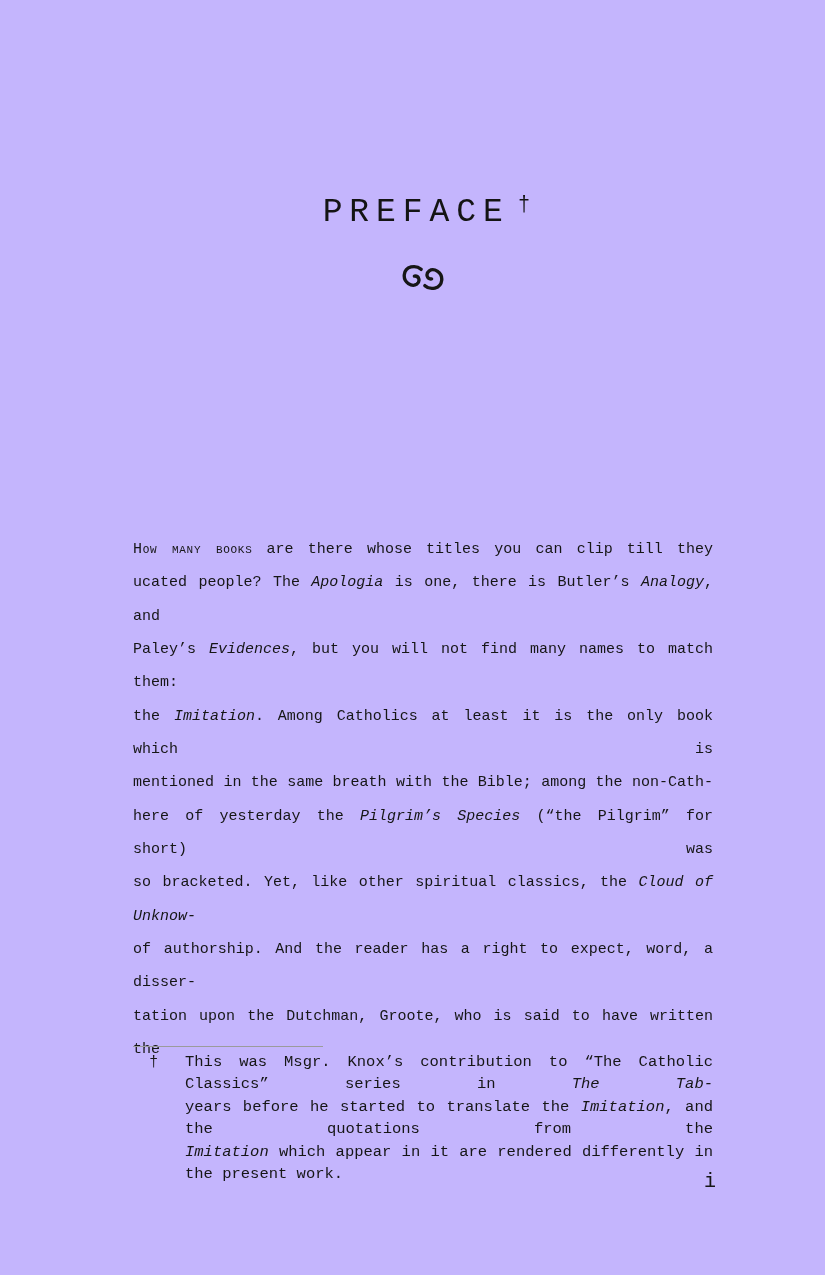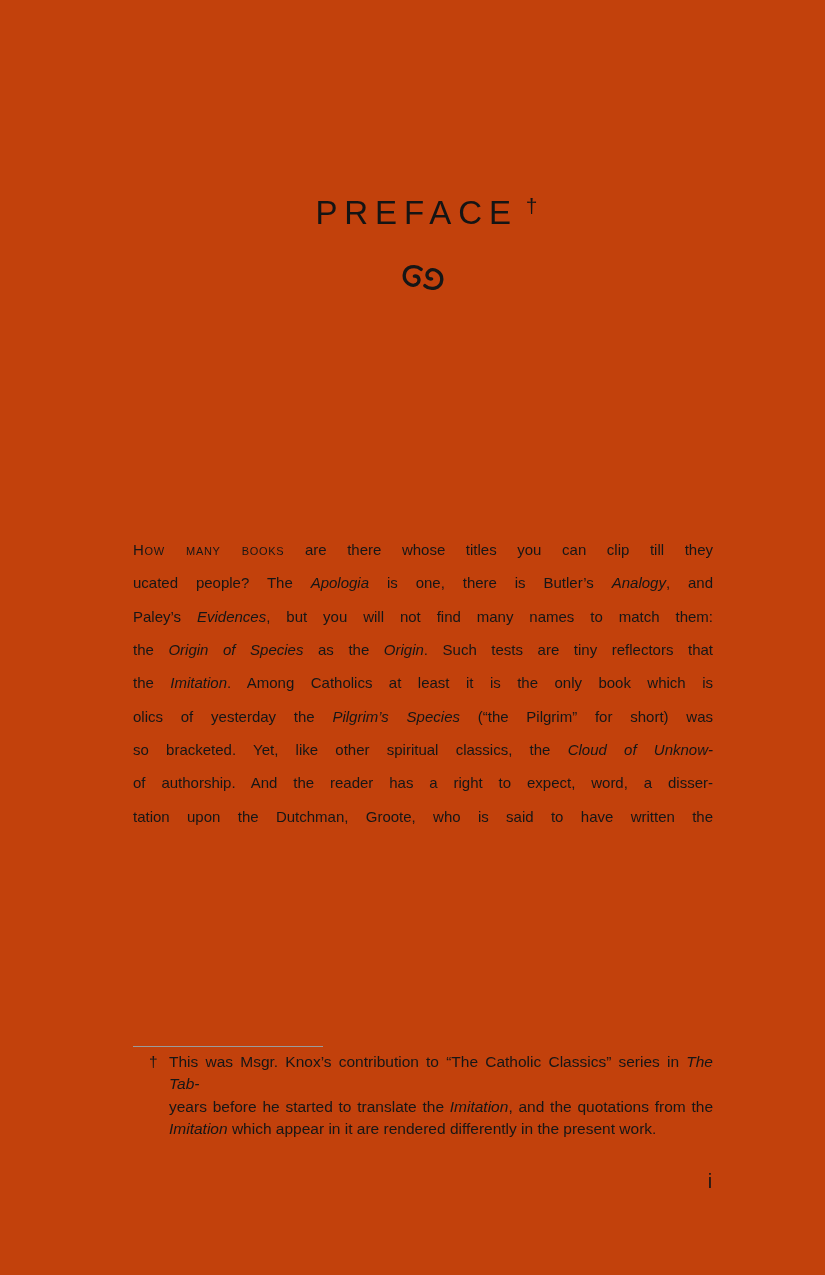--- a/index.html
+++ b/index.html
@@ -1,22 +1,22 @@
 <!DOCTYPE html>
 <html><head>
 <meta charset="utf-8">
 <style>
   html, body { margin: 0; padding: 0; background: #e8e8e8; }
   .page {
     position: relative;
     width: 825px;
     height: 1275px;
     margin: 0 auto;
-    background: #c2410c;
-    font-family: Liberation Sans, sans-serif;
+    background: #c4b5fd;
+    font-family: Liberation Mono, monospace;
     color: #161616;
     overflow: hidden;
   }
   
   .title-wrap {
     position: absolute;
     left: 133px;
     top: 194px;
     width: 580px;
     text-align: center;
@@ -76,21 +76,21 @@
     top: 1051px;
     width: 580px;
     font-size: 15.5px;
     line-height: 22.4px;
   }
   .fn-mark {
     position: absolute;
     left: 16px;
     top: 0;
   }
-  .fn-lines { margin-left: 36px; }
+  .fn-lines { margin-left: 52px; }
   .fn-lines .line {
     text-align: justify;
     text-align-last: justify;
   }
   .fn-lines .line:last-child { text-align-last: left; }
   
   .page-number {
     position: absolute;
     left: 694px;
     top: 1170px;
@@ -114,23 +114,23 @@
         <path d="M44,11 C33,1 11,4 9,22 C7,38 25,49 35,42 C43,36 40,24 30,25" stroke-width="7"></path>
         <path d="M52,45 C63,55 85,52 87,34 C89,18 71,7 61,14 C53,20 56,32 66,31" stroke-width="7"></path>
       </g>
     </svg>
   </div>
 
   <div class="body-text">
       <div class="line"><span class="sc">How many books</span><span> are there whose titles you can clip till they</span></div>
       <div class="line"><span>ucated people? The </span><span class="it">Apologia</span><span> is one, there is Butler’s </span><span class="it">Analogy</span><span>, and</span></div>
       <div class="line"><span>Paley’s </span><span class="it">Evidences</span><span>, but you will not find many names to match them:</span></div>
-      <div class="line"><span>the </span><span class="it">Origin of Species</span><span> as the </span><span class="it">Origin</span><span>. Such tests are tiny reflectors that</span></div>
       <div class="line"><span>the </span><span class="it">Imitation</span><span>. Among Catholics at least it is the only book which is</span></div>
-      <div class="line"><span>olics of yesterday the </span><span class="it">Pilgrim’s Species</span><span> (“the Pilgrim” for short) was</span></div>
+      <div class="line"><span>mentioned in the same breath with the Bible; among the non-Cath-</span></div>
+      <div class="line"><span>here of yesterday the </span><span class="it">Pilgrim’s Species</span><span> (“the Pilgrim” for short) was</span></div>
       <div class="line"><span>so bracketed. Yet, like other spiritual classics, the </span><span class="it">Cloud of Unknow-</span></div>
       <div class="line"><span>of authorship. And the reader has a right to expect, word, a disser-</span></div>
       <div class="line"><span>tation upon the Dutchman, Groote, who is said to have written the</span></div>
     </div>
 
   <div class="fn-rule"></div>
 
   <div class="footnote">
     <div class="fn-mark">†</div>
     <div class="fn-lines">

